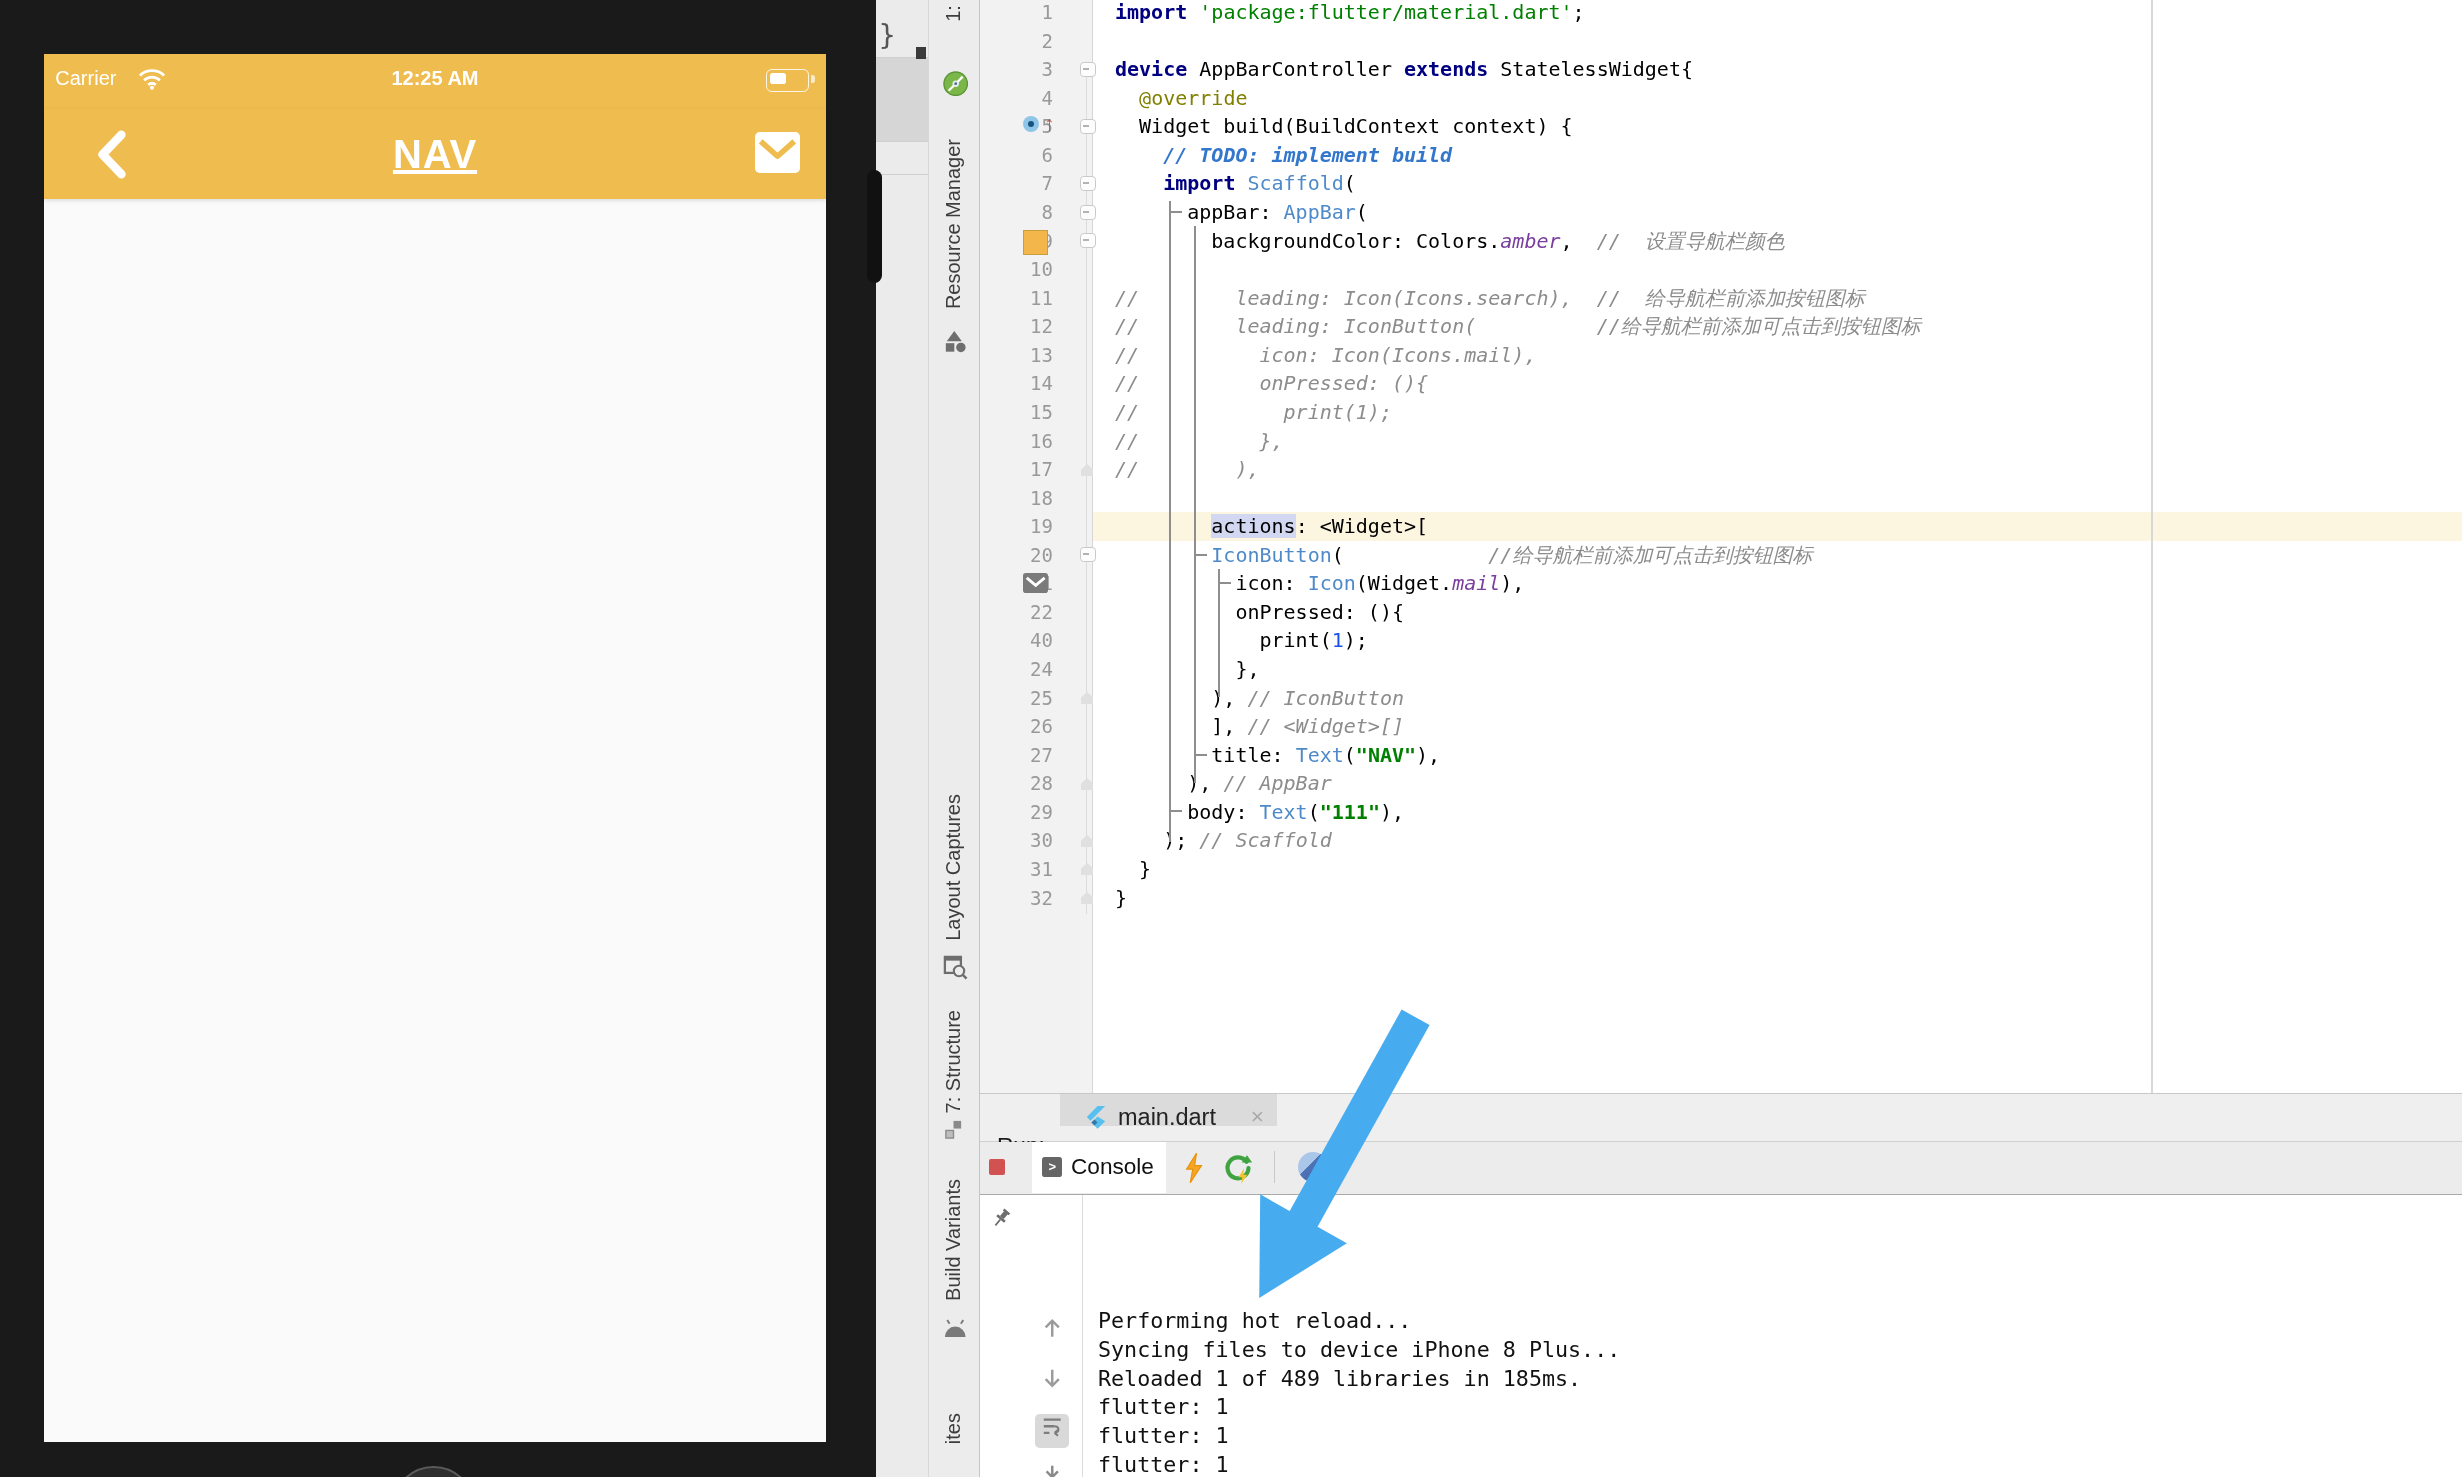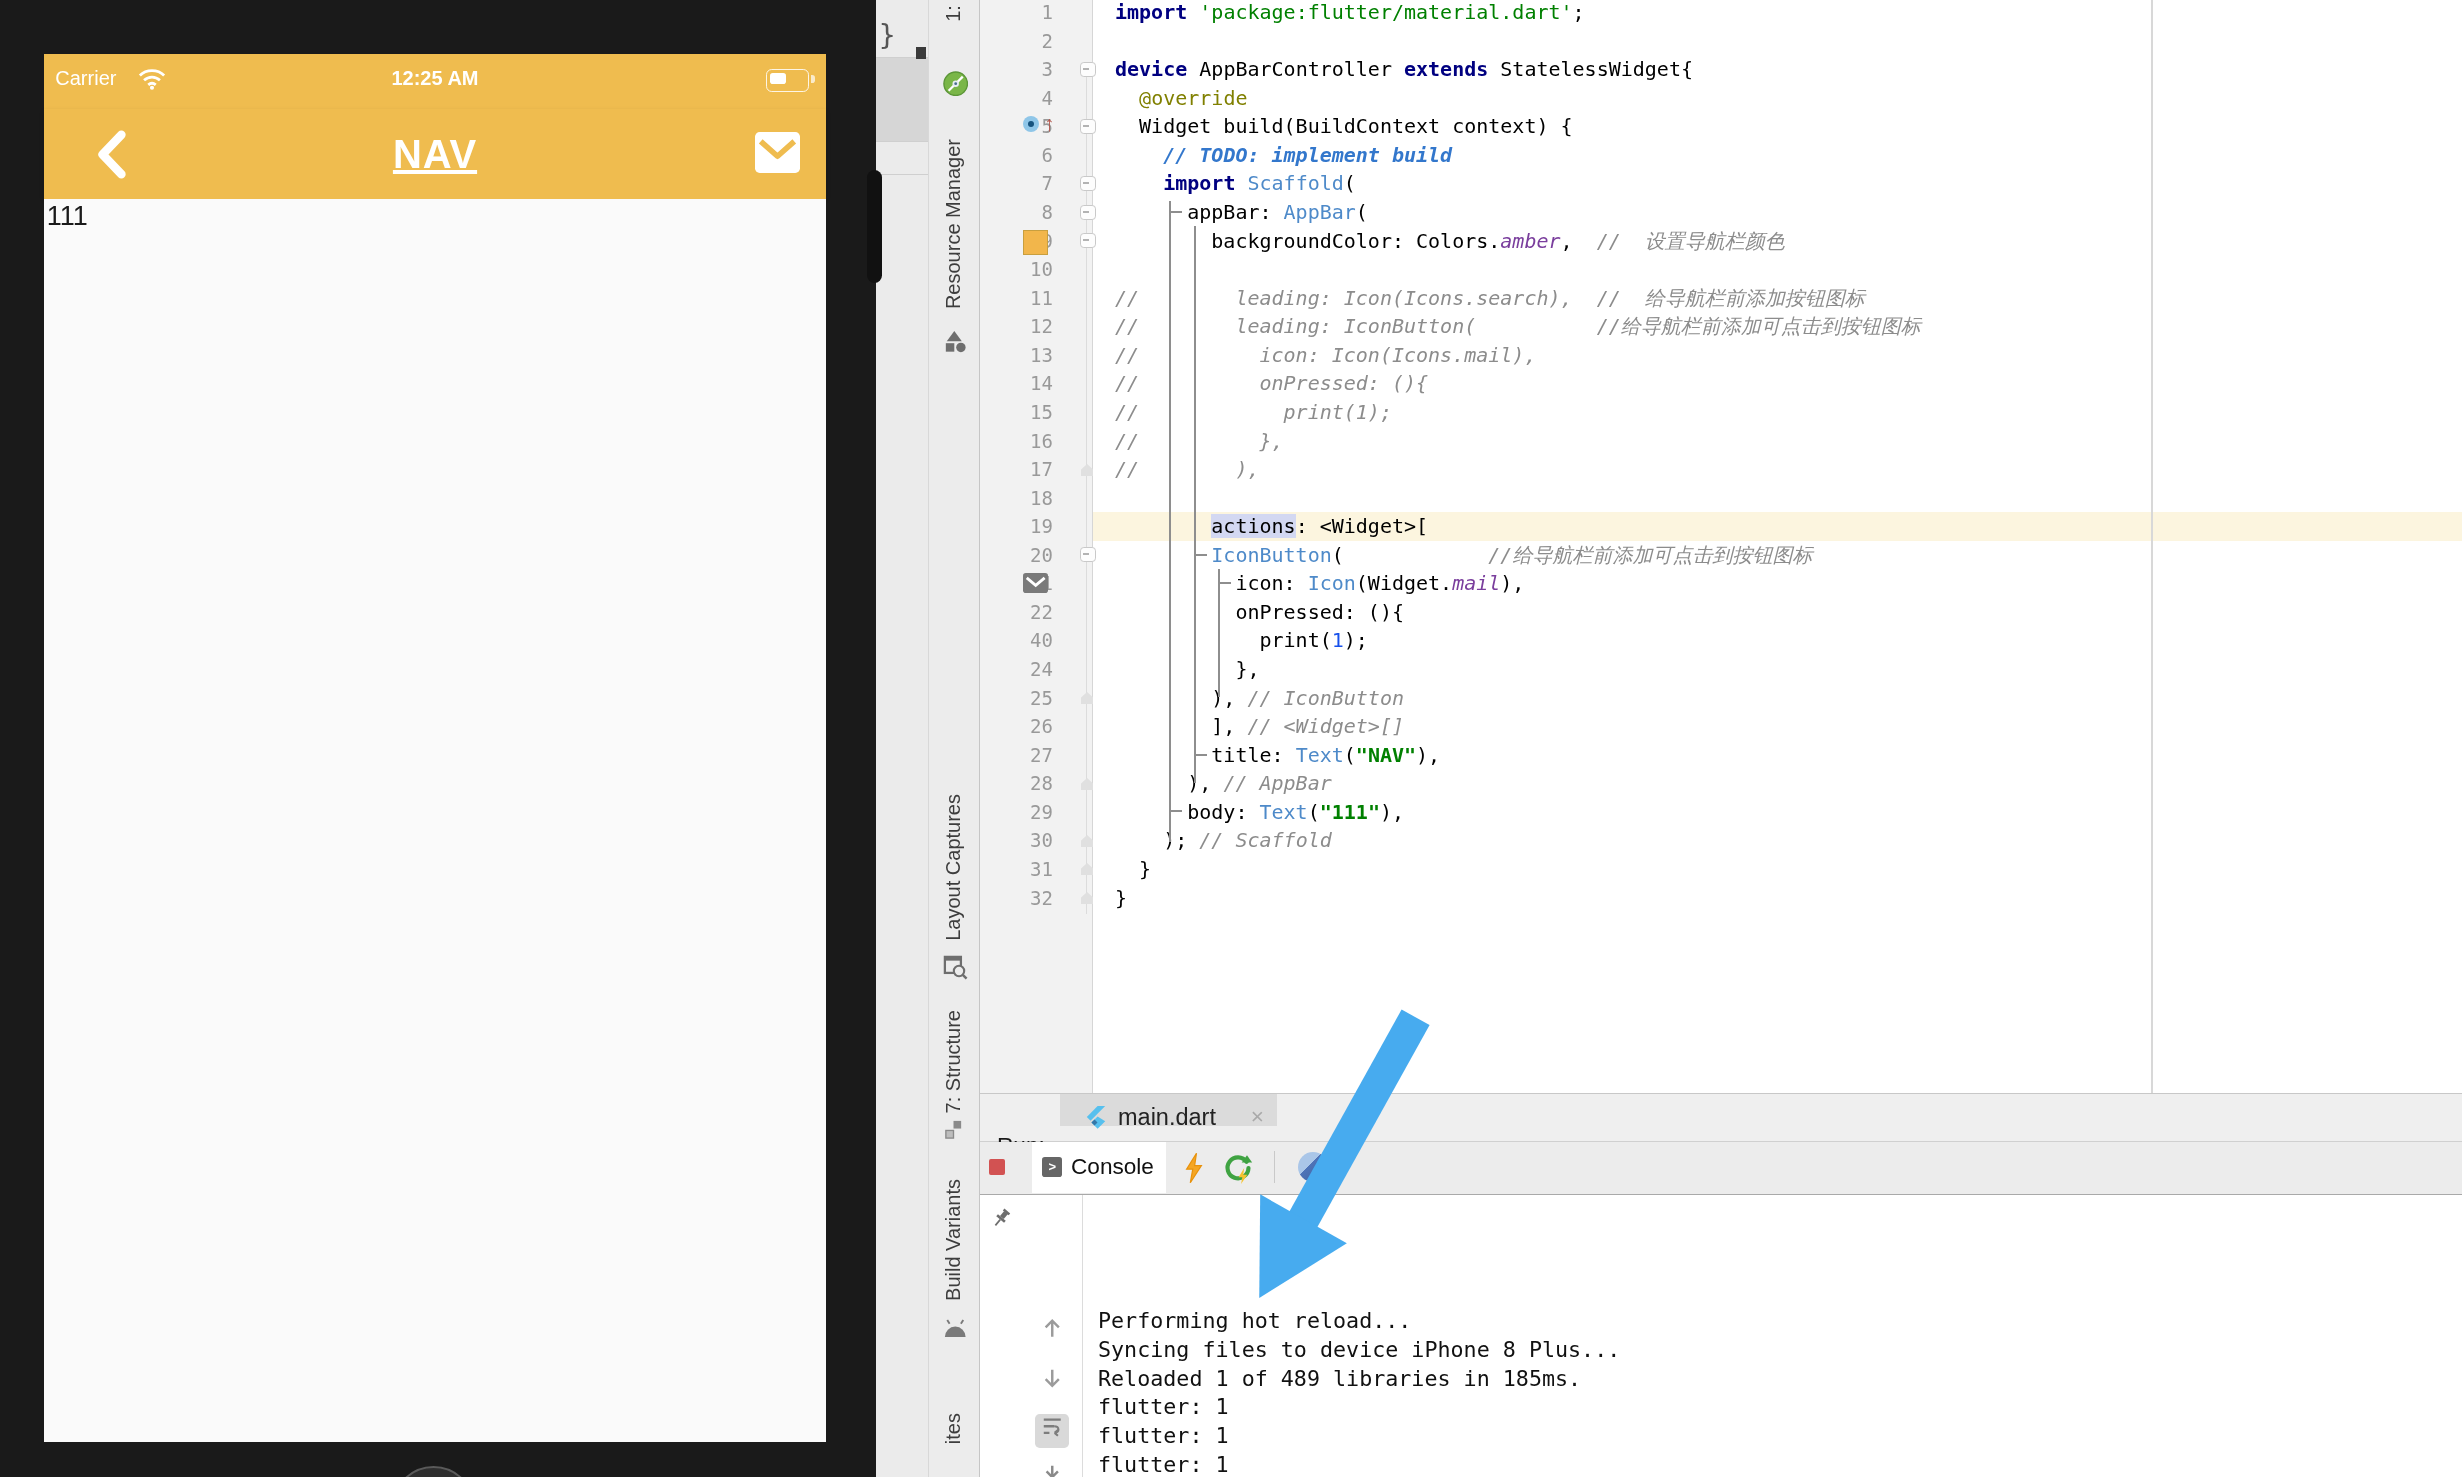--- a/index.html
+++ b/index.html
@@ -129,23 +129,20 @@
     <div id="nav-bar" class="abs amberbar">
       <div id="nav-title" class="abs">NAV</div>
       <svg id="back-btn" class="abs" width="38" height="49" viewBox="0 0 40 52">
         <polyline points="30,5 10,26 30,47" stroke="#fff" stroke-width="9" fill="none" stroke-linecap="round" stroke-linejoin="round"></polyline>
       </svg>
       <div id="mail-btn" class="abs">
         <svg width="45" height="41" viewBox="0 0 48 44">
             <polyline points="6,10 24,26 42,10" stroke="#efbc4f" stroke-width="6" fill="none" stroke-linejoin="round"></polyline>
           </svg>
       </div>
-    </div>
-    <div id="phone-body" class="abs">
-      <span id="body-text" class="abs">111</span>
     </div>
   </div>
   <div id="home-button" class="abs"></div>
 </div>
 
 <div id="sliver" class="abs">
   <div class="hline" style="top:57px"></div>
   <div id="sliver-block"></div>
   <span id="sliver-brace">}</span>
   <div id="sliver-dot"></div>

